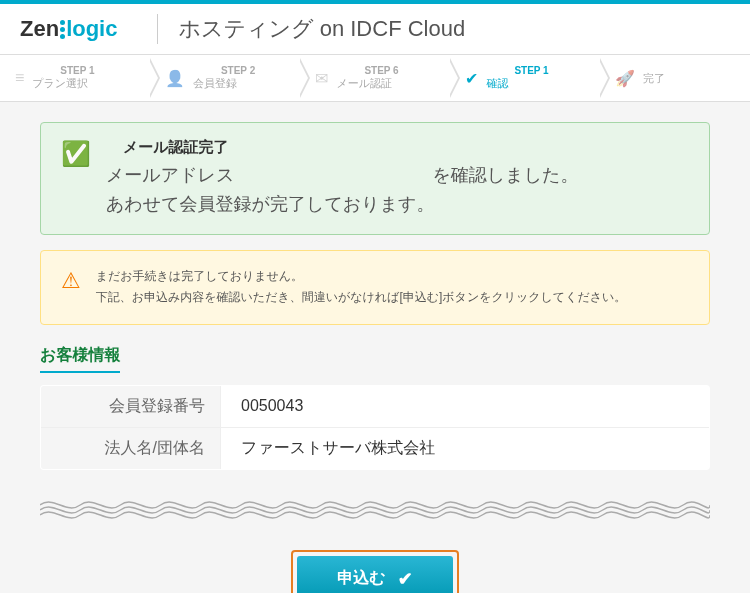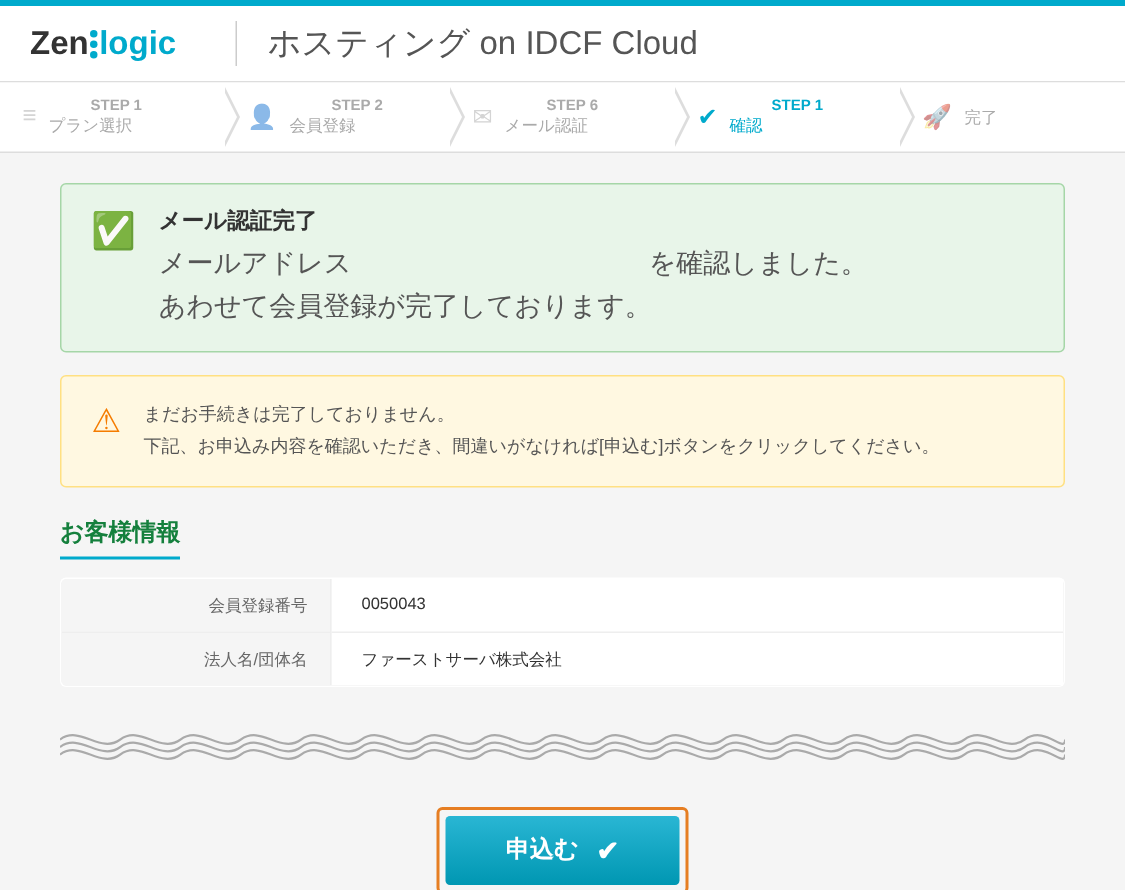--- a/index.html
+++ b/index.html
@@ -130,20 +130,21 @@
       font-size: 24px;
       margin-right: 15px;
       flex-shrink: 0;
       margin-top: 2px;
     }
     .alert-success-title {
       font-size: 15px;
       font-weight: bold;
       color: #333;
       margin-bottom: 4px;
+      margin-left: 17px;
     }
     .alert-success-text {
       color: #555;
       font-size: 18px;
       line-height: 1.6;
     }
 
     
     .alert-warning {
       background: #fff8e1;
@@ -188,21 +189,21 @@
       margin-bottom: 20px;
     }
     .info-table tr {
       border-bottom: 1px solid #eee;
     }
     .info-table tr:last-child {
       border-bottom: none;
     }
     .info-table td {
       padding: 10px 15px;
-      font-size: 11px;
+      font-size: 16px;
     }
     .info-table .label-cell {
       background: #f5f5f5;
       color: #666;
       width: 180px;
       text-align: right;
       border-right: 1px solid #eee;
     }
     .info-table .value-cell {
       color: #333;

